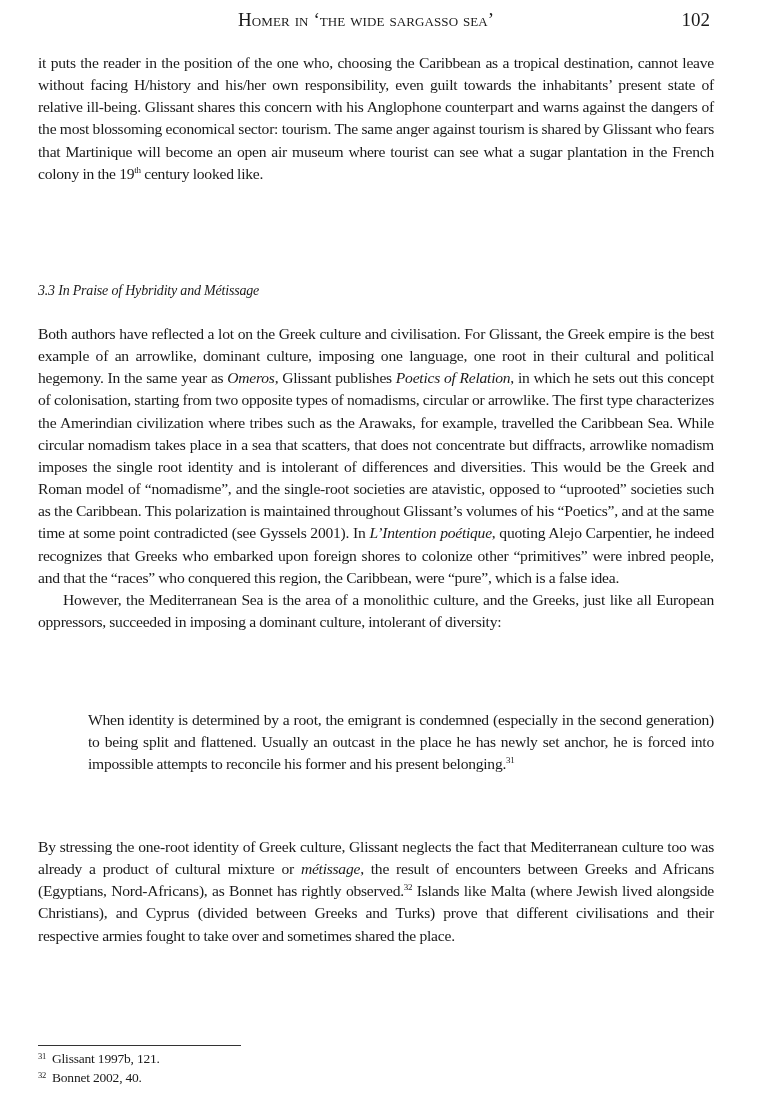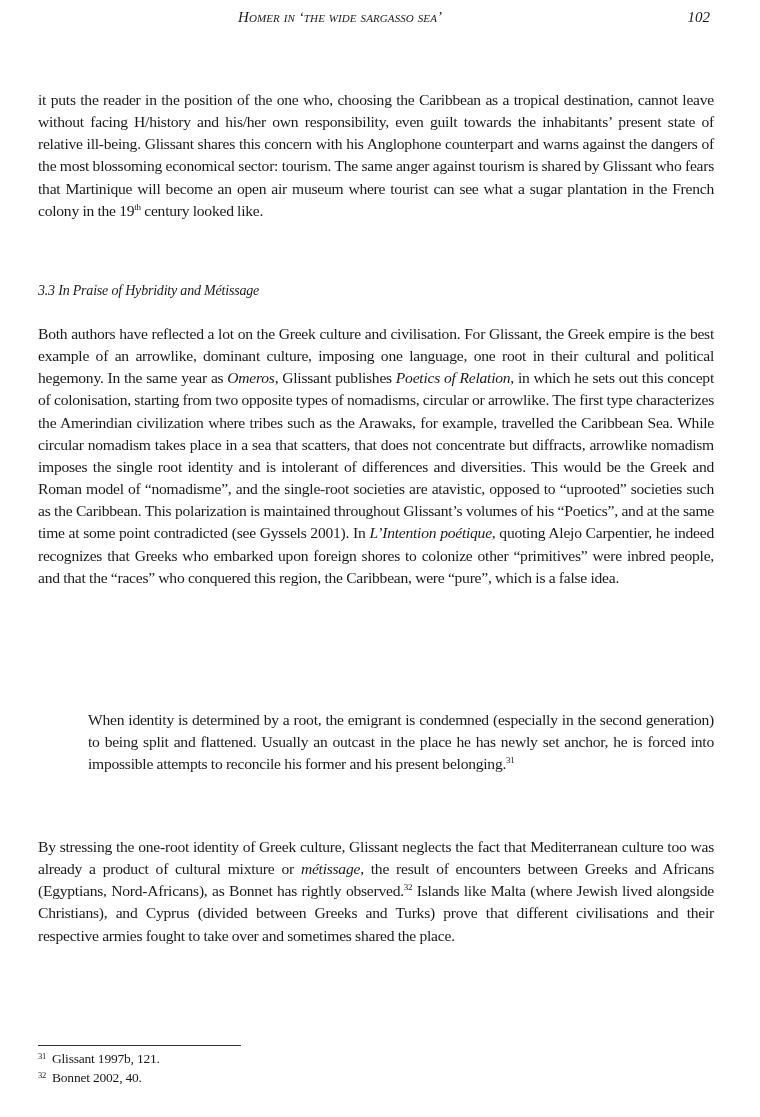--- a/index.html
+++ b/index.html
@@ -1,22 +1,22 @@
 <!DOCTYPE html>
 <html><head>
 <meta charset="utf-8">
 <style>
   html, body { margin: 0; padding: 0; background: #ffffff; }
   body { width: 760px; height: 1117px; position: relative; overflow: hidden; color: #1a1a1a; font-family: "Liberation Serif", "DejaVu Serif", serif; }
   .page { position: absolute; left: 38px; top: 0; width: 676px; }
-  .running-head { position: absolute; top: 9px; left: 0; width: 676px; height: 22px; font-size: 15px; font-style: italic; }
+  .running-head { position: absolute; top: 9px; left: 0; width: 676px; height: 22px; font-size: 19px; }
   .running-title { position: absolute; left: 200px; top: 0; font-variant: small-caps; letter-spacing: 0.1px; }
   .page-number { position: absolute; right: 4px; top: 0; }
   .text { font-size: 15.6px; line-height: 22.15px; text-align: justify; letter-spacing: -0.25px; word-spacing: -0.2px; margin: 0; }
-  .p1 { position: absolute; top: 52px; left: 0; width: 676px; margin-top: 37px; }
+  .p1 { position: absolute; top: 52px; left: 0; width: 676px; }
   .heading { position: absolute; top: 283px; left: 0; font-style: italic; font-size: 14px; letter-spacing: -0.2px; margin: 0; }
   .p2 { position: absolute; top: 323px; left: 0; width: 676px; }
   .indent { text-indent: 25px; }
   .quote { position: absolute; top: 709px; left: 50px; width: 626px; }
   .p3 { position: absolute; top: 836px; left: 0; width: 676px; }
   sup { font-size: 9px; line-height: 0; vertical-align: 6px; }
   .fn-rule { position: absolute; top: 1045px; left: 0; width: 203px; height: 0; border-top: 1px solid #333; }
   .footnotes { position: absolute; top: 1050px; left: -4px; font-size: 13.5px; line-height: 18px; letter-spacing: -0.2px; }
   .fn { display: flex; align-items: baseline; }
   .fn-num { font-size: 8.5px; width: 14px; position: relative; top: -4px; padding-left: 4px; }
@@ -31,20 +31,21 @@
     <span class="running-title">Homer in ‘the wide sargasso sea’</span>
     <span class="page-number">102</span>
   </div>
 
   <p class="text p1"><span>it puts the reader in the position of the one who, choosing the Caribbean as a tropical destination, cannot leave without facing H/history and his/her own responsibility, even guilt towards the inhabitants’ present state of relative ill-being. Glissant shares this concern with his Anglophone counterpart and warns against the dangers of the most blossoming economical sector: tourism. The same anger against tourism is shared by Glissant who fears that Martinique will become an open air museum where tourist can see what a sugar plantation in the French colony in the 19</span><sup>th</sup><span> century looked like.</span></p>
 
   <p class="heading">3.3 In Praise of Hybridity and Métissage</p>
 
   <div class="p2">
     <p class="text"><span>Both authors have reflected a lot on the Greek culture and civilisation. For Glissant, the Greek empire is the best example of an arrowlike, dominant culture, imposing one language, one root in their cultural and political hegemony. In the same year as </span><i>Omeros</i><span>, Glissant publishes </span><i>Poetics of Relation</i><span>, in which he sets out this concept of colonisation, starting from two opposite types of nomadisms, circular or arrowlike. The first type characterizes the Amerindian civilization where tribes such as the Arawaks, for example, travelled the Caribbean Sea. While circular nomadism takes place in a sea that scatters, that does not concentrate but diffracts, arrowlike nomadism imposes the single root identity and is intolerant of differences and diversities. This would be the Greek and Roman model of “nomadisme”, and the single-root societies are atavistic, opposed to “uprooted” societies such as the Caribbean. This polarization is maintained throughout Glissant’s volumes of his “Poetics”, and at the same time at some point contradicted (see Gyssels 2001). In </span><i>L’Intention poétique</i><span>, quoting Alejo Carpentier, he indeed recognizes that Greeks who embarked upon foreign shores to colonize other “primitives” were inbred people, and that the “races” who conquered this region, the Caribbean, were “pure”, which is a false idea.</span></p>
+    <p class="text indent">However, the Mediterranean Sea is the area of a monolithic culture, and the Greeks, just like all European oppressors, succeeded in imposing a dominant culture, intolerant of diversity:</p>
   </div>
 
   <p class="text quote"><span>When identity is determined by a root, the emigrant is condemned (especially in the second generation) to being split and flattened. Usually an outcast in the place he has newly set anchor, he is forced into impossible attempts to reconcile his former and his present belonging.</span><sup>31</sup></p>
 
   <div class="p3">
     <p class="text"><span>By stressing the one-root identity of Greek culture, Glissant neglects the fact that Mediterranean culture too was already a product of cultural mixture or </span><i>métissage</i><span>, the result of encounters between Greeks and Africans (Egyptians, Nord-Africans), as Bonnet has rightly observed.</span><sup>32</sup><span> Islands like Malta (where Jewish lived alongside Christians), and Cyprus (divided between Greeks and Turks) prove that different civilisations and their respective armies fought to take over and sometimes shared the place.</span></p>
   </div>
 
   <div class="fn-rule"></div>
 

